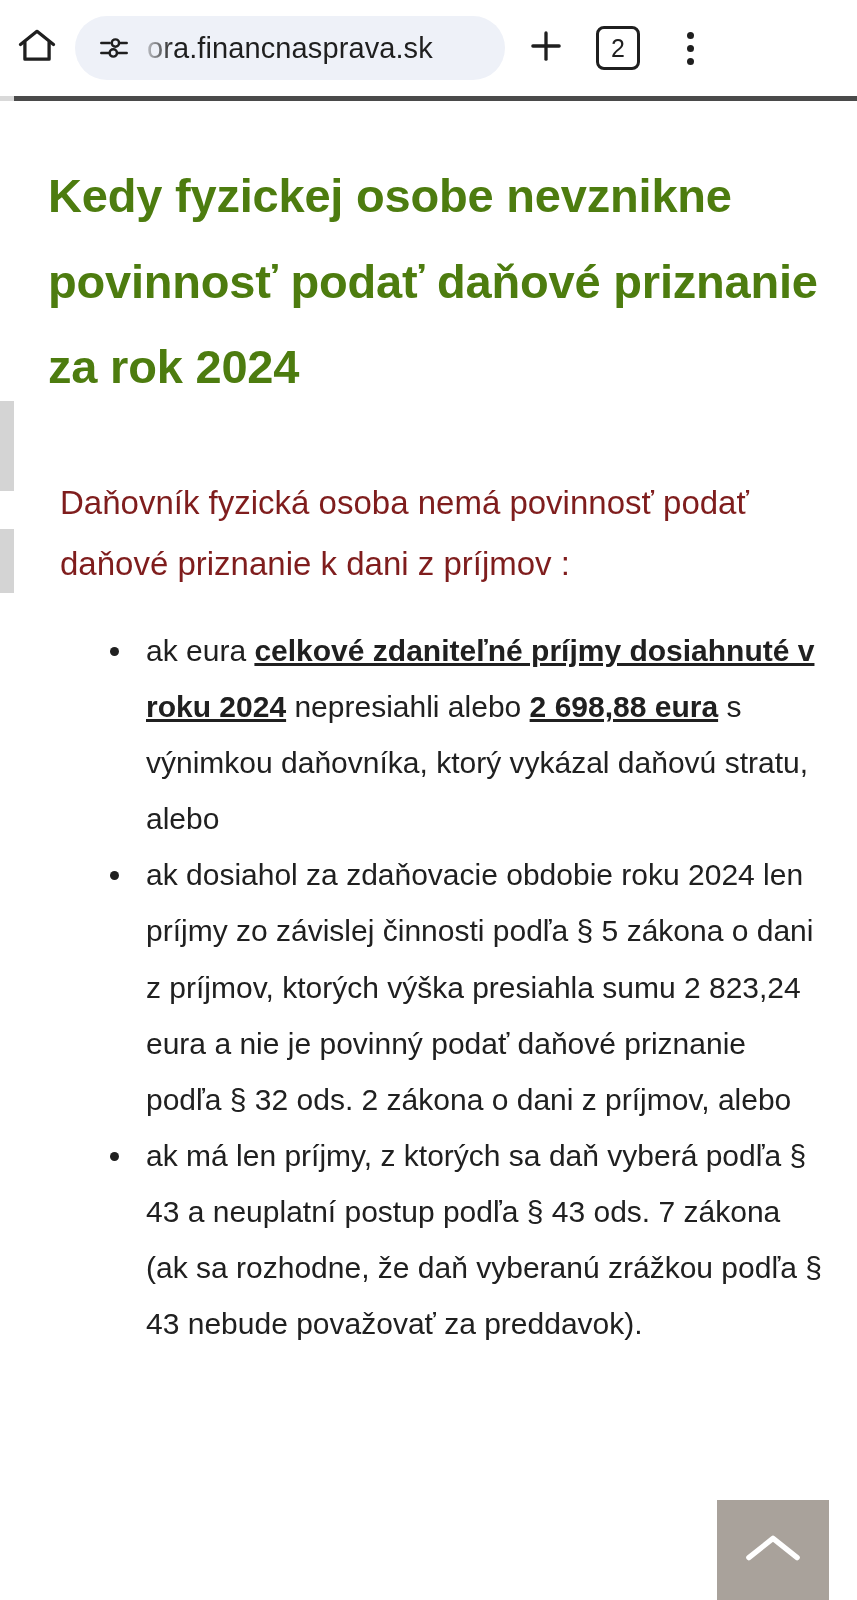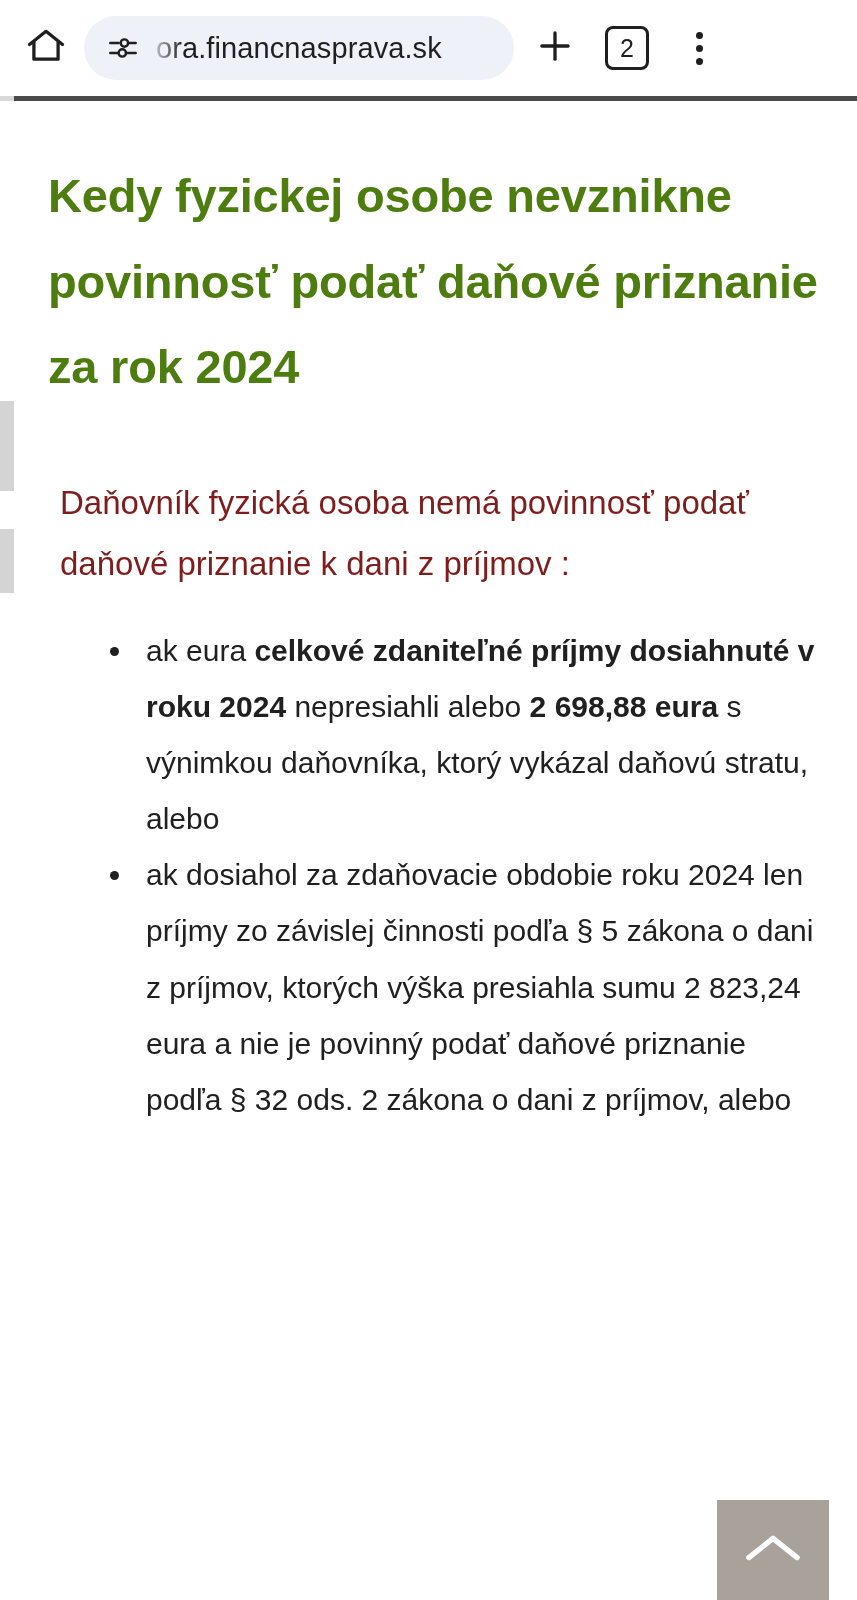--- a/index.html
+++ b/index.html
@@ -10,21 +10,21 @@
     font-family: "Liberation Sans", sans-serif;
     overflow: hidden;
   }
 
   
   .browser-bar {
     height: 96px;
     background: #ffffff;
     display: flex;
     align-items: center;
-    padding: 0 18px;
+    padding: 0 9px;
     gap: 10px;
   }
   .home-btn {
     width: 56px;
     height: 56px;
     display: flex;
     align-items: center;
     justify-content: center;
     flex: 0 0 auto;
   }
@@ -135,21 +135,21 @@
   ul.bullets li::before {
     content: "";
     position: absolute;
     left: 0;
     top: 24px;
     width: 9px;
     height: 9px;
     border-radius: 50%;
     background: #202020;
   }
-  b { font-weight: bold; }
+  b { font-weight: bold; text-decoration: underline; }
 
   
   .scroll-top {
     position: absolute;
     right: 28px;
     bottom: 0;
     width: 112px;
     height: 100px;
     background: #a9a29b;
     display: flex;
@@ -218,20 +218,21 @@
 
   <div class="content">
 
     <h1 class="title">Kedy fyzickej osobe nevznikne povinnosť podať daňové priznanie za rok 2024</h1>
 
     <p class="intro">Daňovník fyzická osoba nemá povinnosť podať daňové priznanie k dani z príjmov :</p>
 
     <ul class="bullets">
       <li><span>ak eura </span><b>celkové zdaniteľné príjmy dosiahnuté v roku 2024</b><span> nepresiahli alebo </span><b>2 698,88 eura</b><span> s výnimkou daňovníka, ktorý vykázal daňovú stratu, alebo</span></li>
       <li><span>ak dosiahol za zdaňovacie obdobie roku 2024 len príjmy zo závislej činnosti podľa § 5 zákona o dani z príjmov, ktorých výška presiahla sumu 2 823,24 eura a nie je povinný podať daňové priznanie podľa § 32 ods. 2 zákona o dani z príjmov, alebo</span></li>
+      <li><span>ak má len príjmy, z ktorých sa daň vyberá podľa § 43 a neuplatní postup podľa § 43 ods. 7 zákona (ak sa rozhodne, že daň vyberanú zrážkou podľa § 43 nebude považovať za preddavok).</span></li>
     </ul>
   </div>
 
   <div class="scroll-top">
     <span>
       <svg width="58" height="36" viewBox="0 0 24 14" fill="none" stroke="#ffffff" stroke-width="2.2" stroke-linecap="round" stroke-linejoin="round">
         <polyline points="2,11 12,3 22,11"></polyline>
       </svg>
     </span>
   </div>

